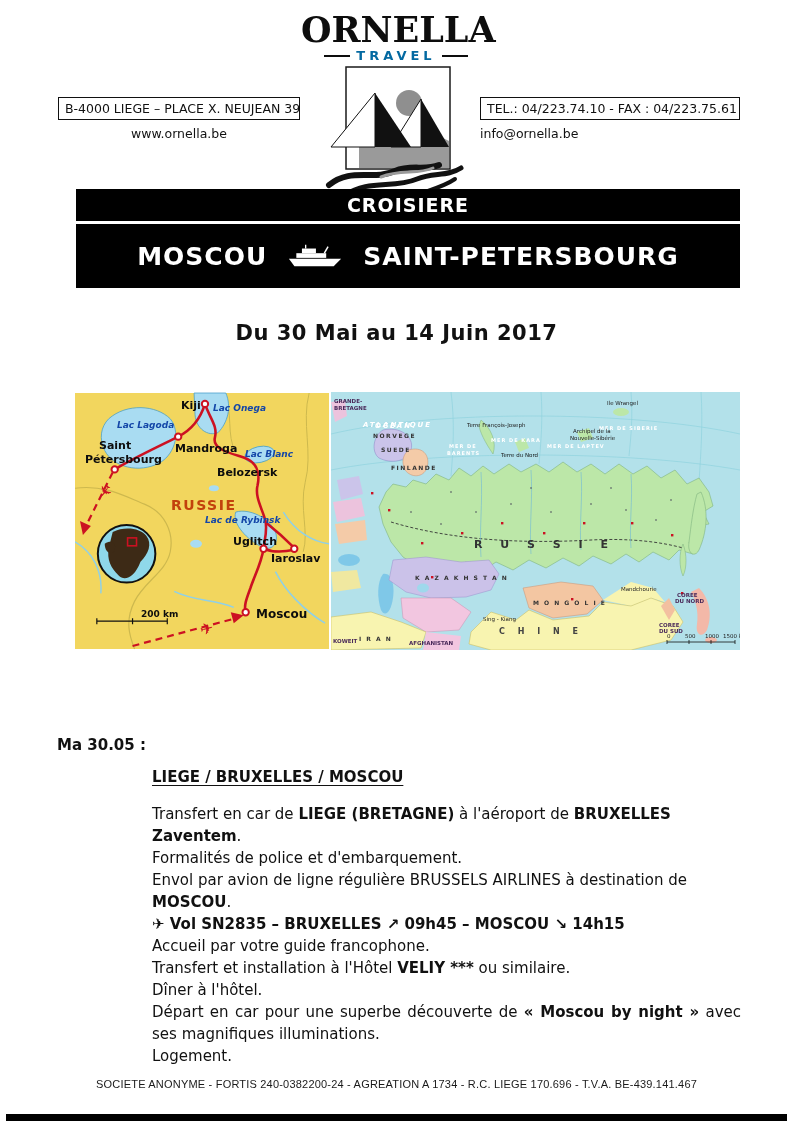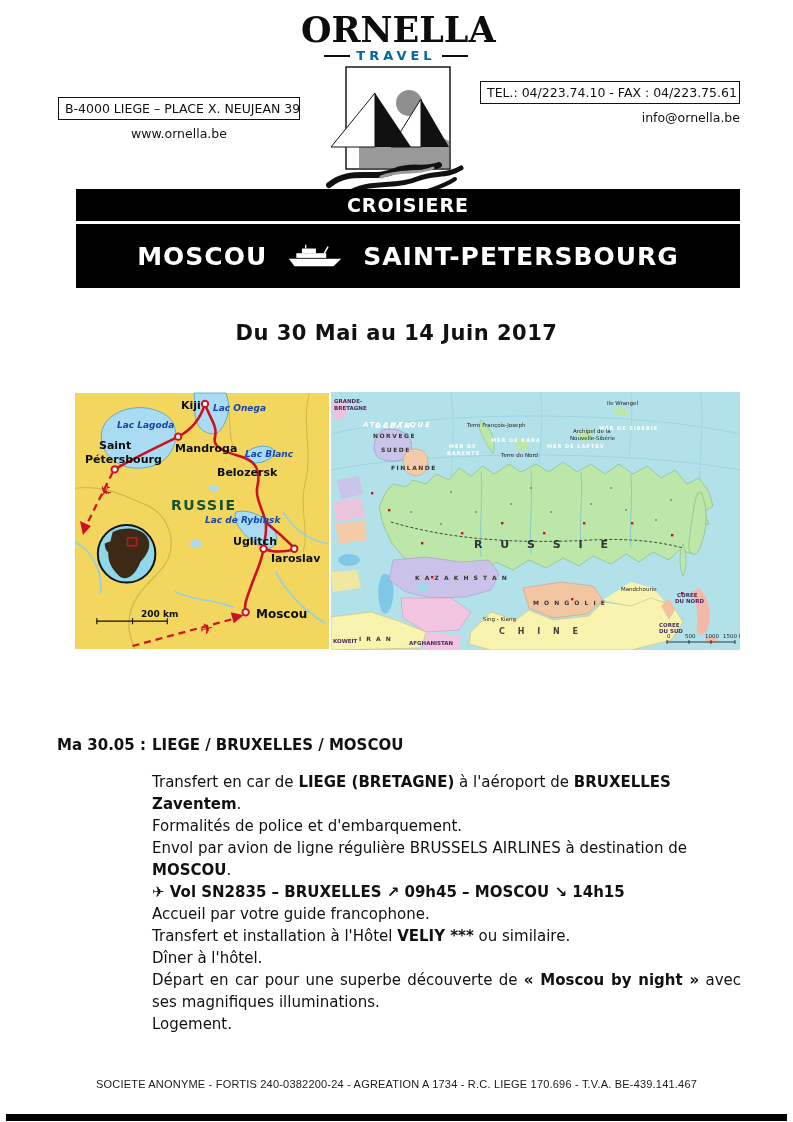--- a/index.html
+++ b/index.html
@@ -10,21 +10,21 @@
   }
   
   .logo{position:absolute;left:301px;top:12px;width:190px;text-align:center;}
   .brand{font-family:"DejaVu Serif",serif;font-weight:700;font-size:35px;letter-spacing:0px;line-height:1;color:#0d0d0d;}
   .travel-row{display:flex;align-items:center;justify-content:center;gap:6px;margin-top:1px;}
   .travel-row .rule{flex:0 0 26px;height:2px;background:#0d0d0d;}
   .travel-text{font-size:13px;font-weight:700;letter-spacing:4px;color:#0369a1;}
   .emblem{display:block;margin:2px auto 0;}
   .hdr-block{position:absolute;font-size:13px;}
   .hdr-left{left:58px;top:97px;width:242px;text-align:center;}
-  .hdr-right{left:480px;top:81px;width:260px;text-align:right;}
+  .hdr-right{left:480px;top:97px;width:260px;text-align:left;}
   .hdr-box{border:1.5px solid #111;padding:3px 6px;font-size:12.5px;white-space:nowrap;}
   .hdr-sub{margin-top:6px;font-size:12.5px;}
   
   .banner{position:absolute;left:76px;top:189px;width:664px;}
   .band1{background:#000;color:#fff;height:32px;line-height:32px;text-align:center;
          font-size:19px;font-weight:700;letter-spacing:1px;}
   .band-gap{height:3px;background:#fff;}
   .band2{background:#000;color:#fff;height:64px;display:flex;align-items:center;justify-content:center;gap:20px;
          font-size:25px;font-weight:700;letter-spacing:1px;}
   
@@ -34,35 +34,35 @@
   .maps{position:absolute;left:75px;top:392px;width:665px;height:258px;display:flex;gap:2px;}
   .map{position:relative;height:258px;overflow:hidden;}
   .map svg{position:absolute;left:0;top:0;}
   .map-route{width:254px;}
   .map-russia{width:409px;}
   .map-label{position:absolute;white-space:nowrap;line-height:1;transform:translateY(-50%);}
   
   .lake{color:#1346a8;font-style:italic;font-weight:600;font-size:9px;}
   .city-b{color:#0d0d0d;font-weight:700;font-size:11px;}
   .city-big{color:#0d0d0d;font-weight:700;font-size:12px;}
-  .country{color:#14532d;font-weight:800;font-size:14px;letter-spacing:1.5px;}
+  .country{color:#c2410c;font-weight:800;font-size:14px;letter-spacing:1.5px;}
   .scalelbl{color:#0d0d0d;font-weight:600;font-size:9px;}
   
   .ocean{color:#fff;font-weight:700;font-style:italic;font-size:7px;letter-spacing:2px;}
   .sea{color:#fff;font-weight:700;font-size:5px;letter-spacing:1px;}
   .c-big{color:#333;font-weight:600;font-size:11px;letter-spacing:7px;}
   .c-med{color:#444;font-weight:600;font-size:8px;letter-spacing:5px;}
   .c-sm{color:#333;font-weight:700;font-size:6px;letter-spacing:1.5px;}
   .tiny{color:#222;font-size:5.5px;}
   .tiny-b{color:#4a2a5a;font-weight:700;font-size:5.5px;}
   
   .itinerary{position:absolute;left:57px;top:736px;width:684px;font-size:15px;}
   .day-row{display:flex;font-weight:700;}
   .day-label{flex:0 0 95px;}
-  .day-title{text-underline-offset:3px;}
+  .day-title{text-decoration:underline;text-underline-offset:3px;margin-top:32px;}
   .itin-body{margin-left:95px;margin-top:17px;}
   .itin-line{line-height:22px;min-height:22px;}
   .itin-line .b{font-weight:700;}
   .itin-line.justify{text-align:justify;}
   
   .footer{position:absolute;left:0;top:1078px;width:100%;text-align:center;
           font-family:"Liberation Sans",sans-serif;font-size:11px;letter-spacing:.2px;color:#1a1a1a;}
   .bottom-rule{position:absolute;left:6px;right:6px;bottom:1px;height:7px;background:#000;}
 </style>
 </head>

